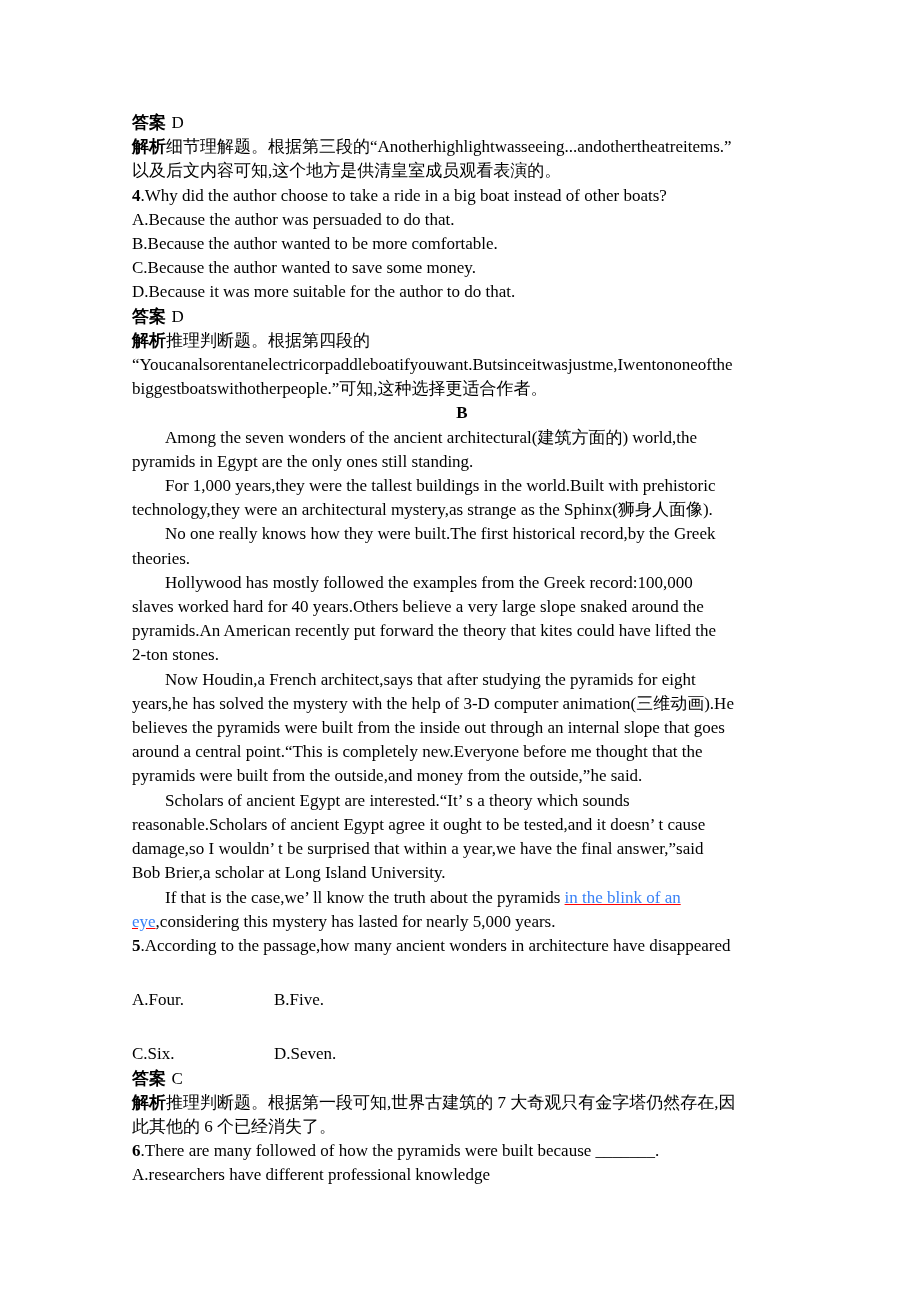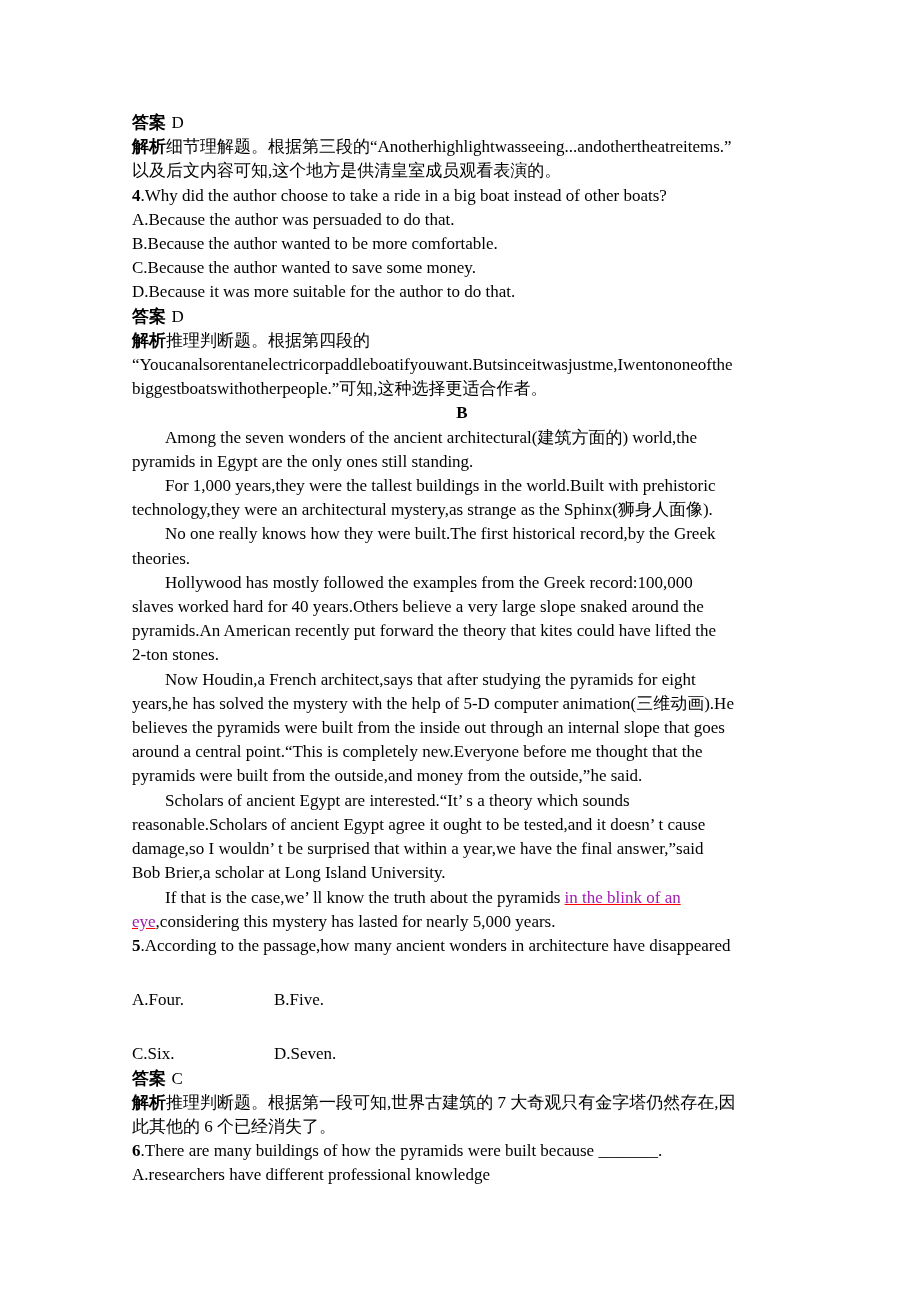--- a/index.html
+++ b/index.html
@@ -24,21 +24,21 @@
     width: 660px;
     line-height: 24.2px;
   }
   .line { white-space: nowrap; }
   .ind { text-indent: 33px; }
   .cnb { font-weight: bold; }           
   .qnum { font-weight: bold; }          
   .ansval { margin-left: 0.32em; }
   .section-head { text-align: center; font-weight: bold; }
   .link {
-    color: #a21caf;
+    color: #3b82f6;
     text-decoration: underline;
     text-decoration-color: #ff0000;
     text-align: center;
   }
   .optcol { display: inline-block; width: 142px; text-indent: 0; margin-top: 30px; }
 </style>
 </head>
 <body>
 
 <div class="page">
@@ -71,21 +71,21 @@
 
     <div class="line ind">No one really knows how they were built.The first historical record,by the Greek</div>
     <div class="line">theories.</div>
 
     <div class="line ind">Hollywood has mostly followed the examples from the Greek record:100,000</div>
     <div class="line">slaves worked hard for 40 years.Others believe a very large slope snaked around the</div>
     <div class="line">pyramids.An American recently put forward the theory that kites could have lifted the</div>
     <div class="line">2-ton stones.</div>
 
     <div class="line ind">Now Houdin,a French architect,says that after studying the pyramids for eight</div>
-    <div class="line">years,he has solved the mystery with the help of 5-D computer animation(三维动画).He</div>
+    <div class="line">years,he has solved the mystery with the help of 3-D computer animation(三维动画).He</div>
     <div class="line">believes the pyramids were built from the inside out through an internal slope that goes</div>
     <div class="line">around a central point.“This is completely new.Everyone before me thought that the</div>
     <div class="line">pyramids were built from the outside,and money from the outside,”he said.</div>
 
     <div class="line ind">Scholars of ancient Egypt are interested.“It’ s a theory which sounds</div>
     <div class="line">reasonable.Scholars of ancient Egypt agree it ought to be tested,and it doesn’ t cause</div>
     <div class="line">damage,so I wouldn’ t be surprised that within a year,we have the final answer,”said</div>
     <div class="line">Bob Brier,a scholar at Long Island University.</div>
 
     <div class="line ind"><span>If that is the case,we’ ll know the truth about the pyramids </span><span class="link">in the blink of an</span></div>
@@ -94,17 +94,17 @@
     <div class="line"><span class="qnum">5</span><span>.According to the passage,how many ancient wonders in architecture have disappeared</span></div>
 
     <div class="line"><span class="optcol">A.Four.</span><span>B.Five.</span></div>
     <div class="line"><span class="optcol">C.Six.</span><span>D.Seven.</span></div>
 
     <div class="line"><span class="cnb">答案</span><span class="ansval">C</span></div>
 
     <div class="line"><span class="cnb">解析</span><span>推理判断题。根据第一段可知,世界古建筑的 7 大奇观只有金字塔仍然存在,因</span></div>
     <div class="line">此其他的 6 个已经消失了。</div>
 
-    <div class="line"><span class="qnum">6</span><span>.There are many buildings of how the pyramids were built because _______.</span></div>
+    <div class="line"><span class="qnum">6</span><span>.There are many followed of how the pyramids were built because _______.</span></div>
     <div class="line">A.researchers have different professional knowledge</div>
 
   </div>
 </div>
 
 </body></html>

